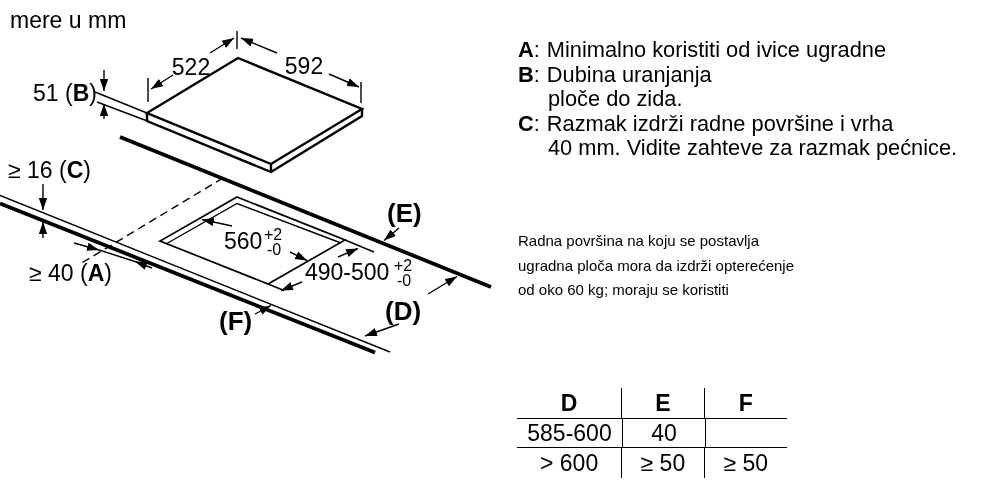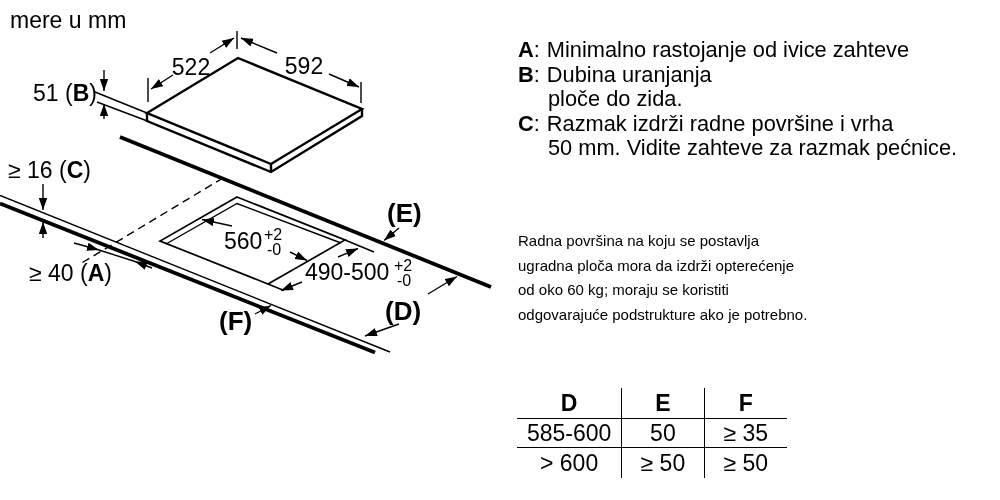--- a/index.html
+++ b/index.html
@@ -117,43 +117,41 @@
     <line class="ln" x1="428" y1="294" x2="457" y2="276.5" marker-end="url(#ah)"></line>
     <line class="ln" x1="399" y1="324" x2="365" y2="336" marker-end="url(#ah)"></line>
   </g>
   <text class="blabel" x="385" y="320">(D)</text>
 
   <line class="ln" x1="255" y1="314" x2="271" y2="305.5" marker-end="url(#ah)"></line>
   <text class="blabel" x="219" y="330">(F)</text>
 </svg>
 
 <div id="legend">
-  <div class="lg-line"><span class="bold">A</span><span class="lg-sep">:</span><span>Minimalno rastojanje od ivice zahteve</span></div>
+  <div class="lg-line"><span class="bold">A</span><span class="lg-sep">:</span><span>Minimalno koristiti od ivice ugradne</span></div>
   <div class="lg-line"><span class="bold">B</span><span class="lg-sep">:</span><span>Dubina uranjanja</span></div>
   <div class="lg-line lg-indent">ploče do zida.</div>
   <div class="lg-line"><span class="bold">C</span><span class="lg-sep">:</span><span>Razmak izdrži radne površine i vrha</span></div>
-  <div class="lg-line lg-indent">50 mm. Vidite zahteve za razmak pećnice.</div>
+  <div class="lg-line lg-indent">40 mm. Vidite zahteve za razmak pećnice.</div>
 </div>
 
 <div id="paragraph">
   <div class="lg-line">Radna površina na koju se postavlja</div>
   <div class="lg-line">ugradna ploča mora da izdrži opterećenje</div>
   <div class="lg-line">od oko 60 kg; moraju se koristiti</div>
-  <div class="lg-line">odgovarajuće podstrukture ako je potrebno.</div>
 </div>
 
 <div id="spec-table">
   <div class="trow hdr">
     <div class="tcell c1">D</div>
     <div class="tcell c2">E</div>
     <div class="tcell c3">F</div>
   </div>
   <div class="trow r1">
     <div class="tcell c1">585-600</div>
-    <div class="tcell c2">50</div>
-    <div class="tcell c3">≥ 35</div>
+    <div class="tcell c2">40</div>
   </div>
   <div class="trow r2">
     <div class="tcell c1">&gt; 600</div>
     <div class="tcell c2">≥ 50</div>
     <div class="tcell c3">≥ 50</div>
   </div>
 </div>
 
 </body></html>

